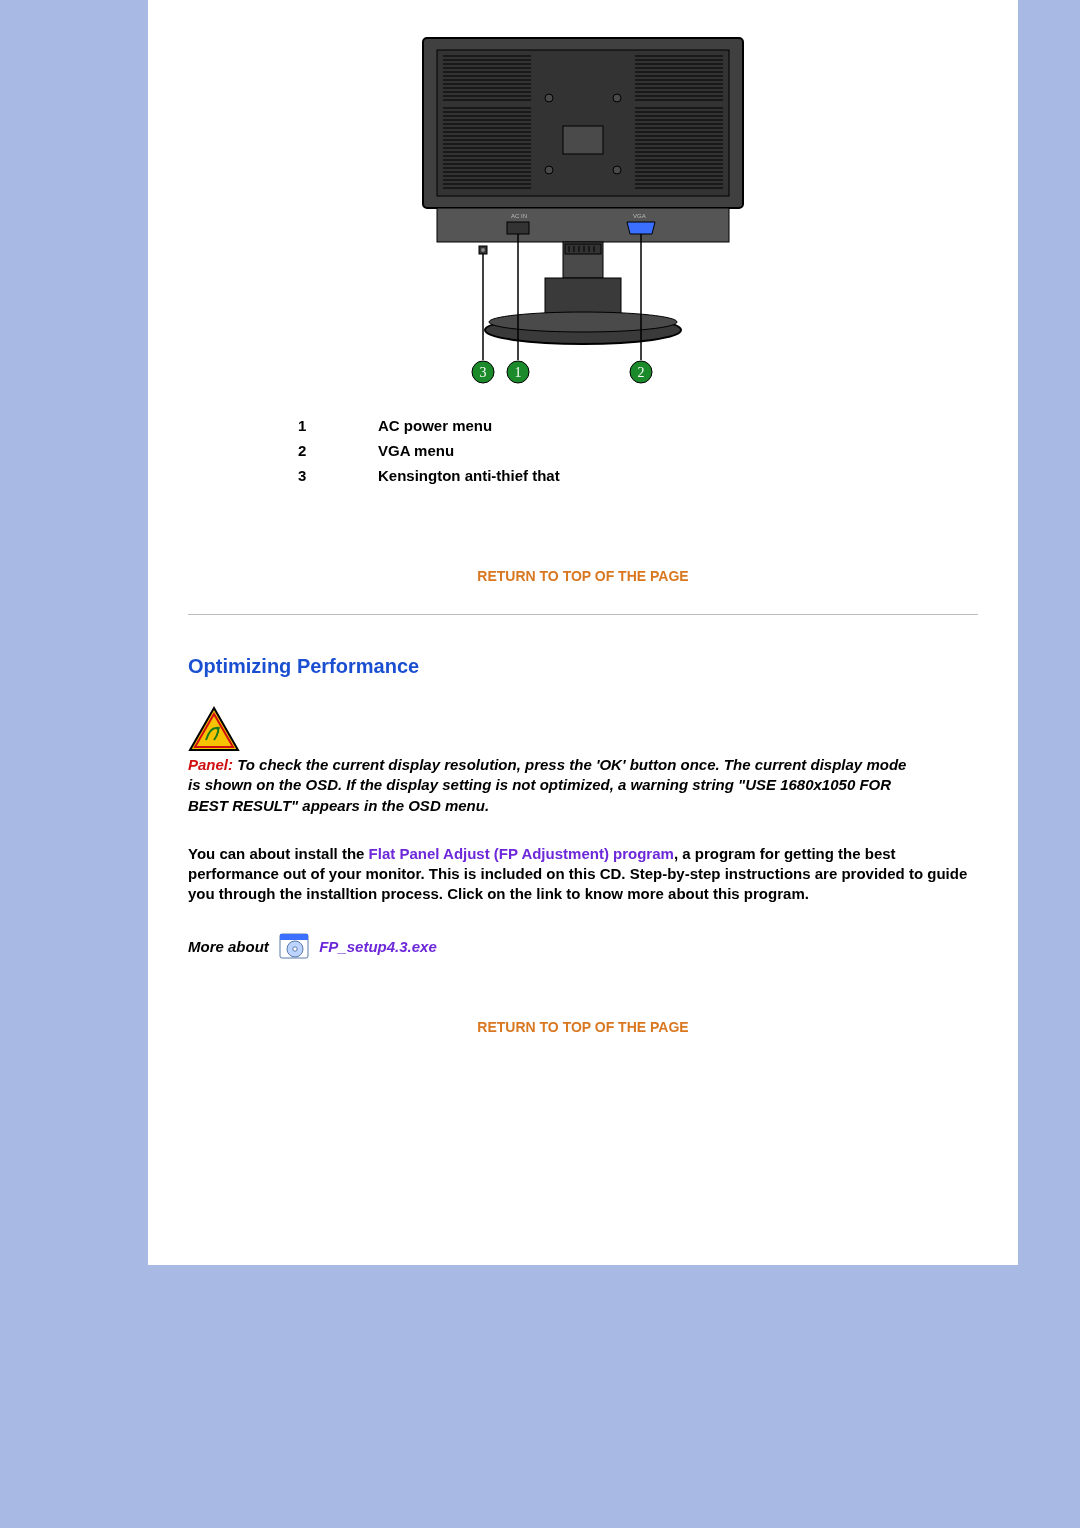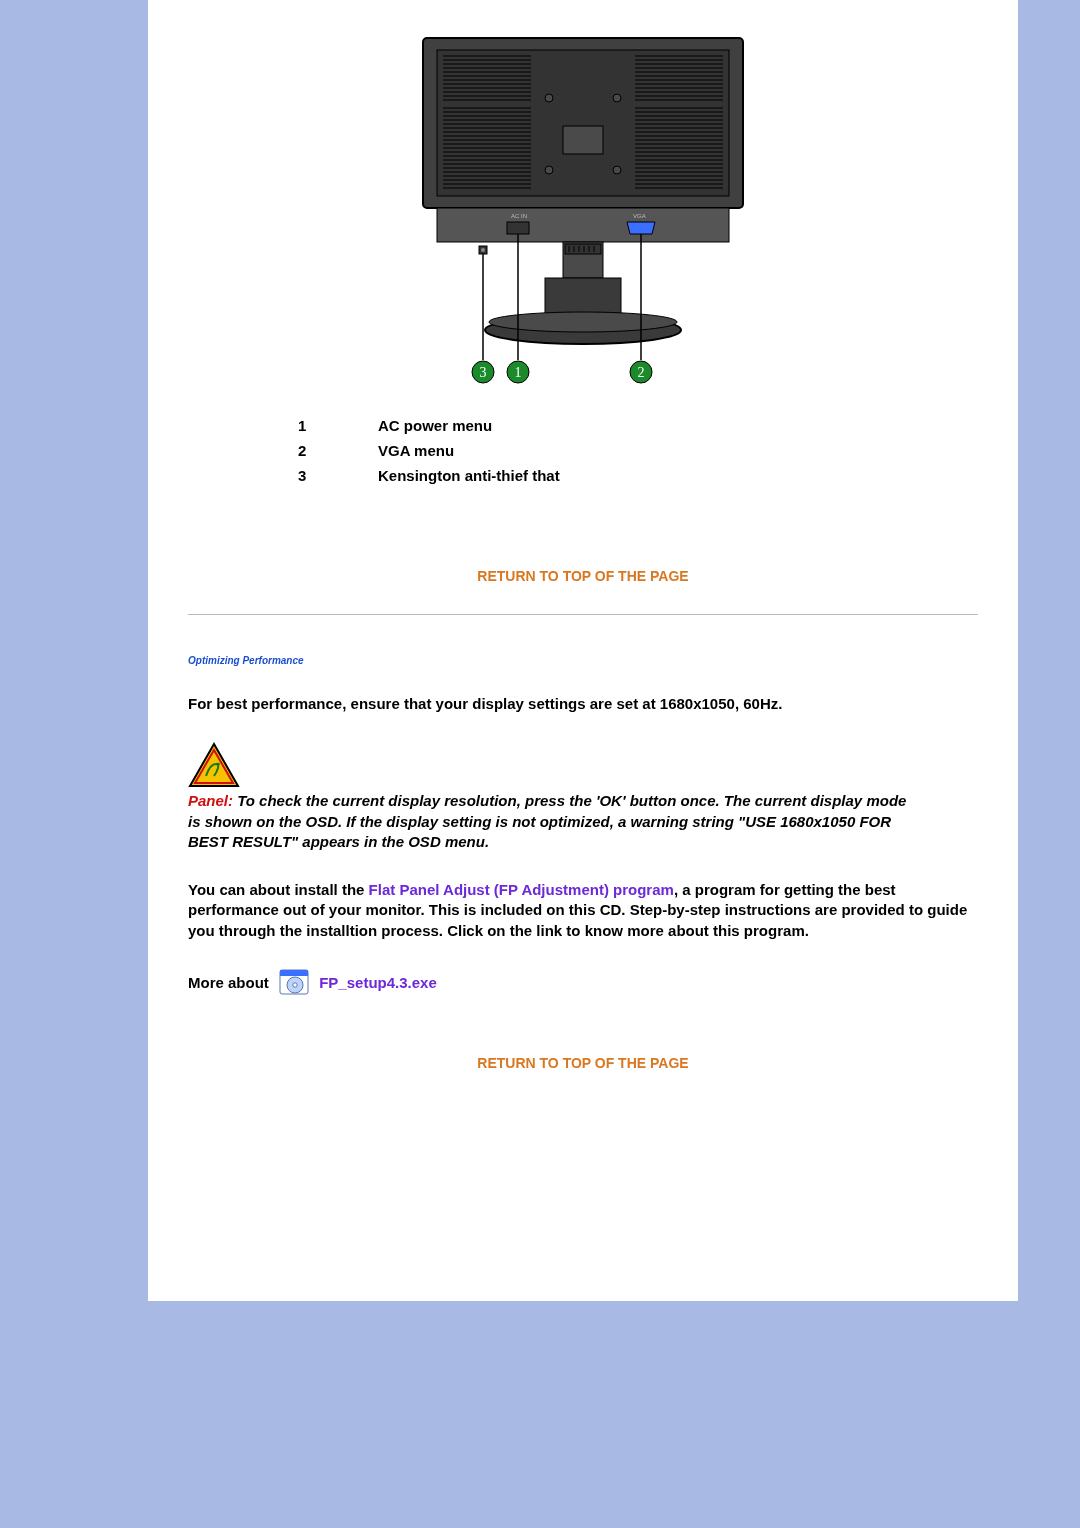--- a/index.html
+++ b/index.html
@@ -70,23 +70,22 @@
     text-decoration: none;
   }
   hr.sep {
     border: none;
     border-top: 1px solid #bbb;
     margin: 0 10px 40px 10px;
   }
   .section-title {
     color: #1b4fd1;
     font-weight: bold;
-    font-size: 10px;
+    font-size: 20px;
     margin: 0 0 28px 10px;
-    font-style: italic;
   }
   .para {
     font-weight: bold;
     margin: 0 10px 28px 10px;
     line-height: 1.35;
   }
   .note-row {
     margin: 0 10px 28px 10px;
   }
   .warn-cell {
@@ -108,20 +107,21 @@
     font-weight: bold;
   }
   .inline-link {
     color: #6d28d9;
     font-weight: bold;
     text-decoration: none;
   }
   .more-row {
     margin: 16px 10px 0 10px;
     font-weight: bold;
+    font-style: italic;
   }
   .more-row > * {
     vertical-align: middle;
   }
   .cd-icon {
     display: inline-block;
     width: 30px;
     height: 26px;
     margin: 0 6px;
     vertical-align: middle;
@@ -272,21 +272,20 @@
         </tr>
       </tbody>
         </table>
 
       <a href="#" class="return-link">RETURN TO TOP OF THE PAGE</a>
 
       <hr class="sep">
 
       <div class="section-title">Optimizing Performance</div>
 
-      <p class="para">For best performance, ensure that your display settings are set at 1680x1050, 60Hz.</p>
 
       <div class="note-row">
         <span class="warn-cell">
           <svg width="52" height="46" viewBox="0 0 52 46">
             <polygon points="26,2 50,44 2,44" fill="#f7c200" stroke="#000" stroke-width="2"></polygon>
             <polygon points="26,8 45,41 7,41" fill="none" stroke="#d01010" stroke-width="2"></polygon>
             <path d="M18 34 q4 -12 10 -12 q3 0 2 4 q-1 4 -4 8" fill="none" stroke="#1a7a1a" stroke-width="2"></path>
             <ellipse cx="30" cy="22" rx="2" ry="1.2" fill="#1a7a1a"></ellipse>
           </svg>
         </span>

